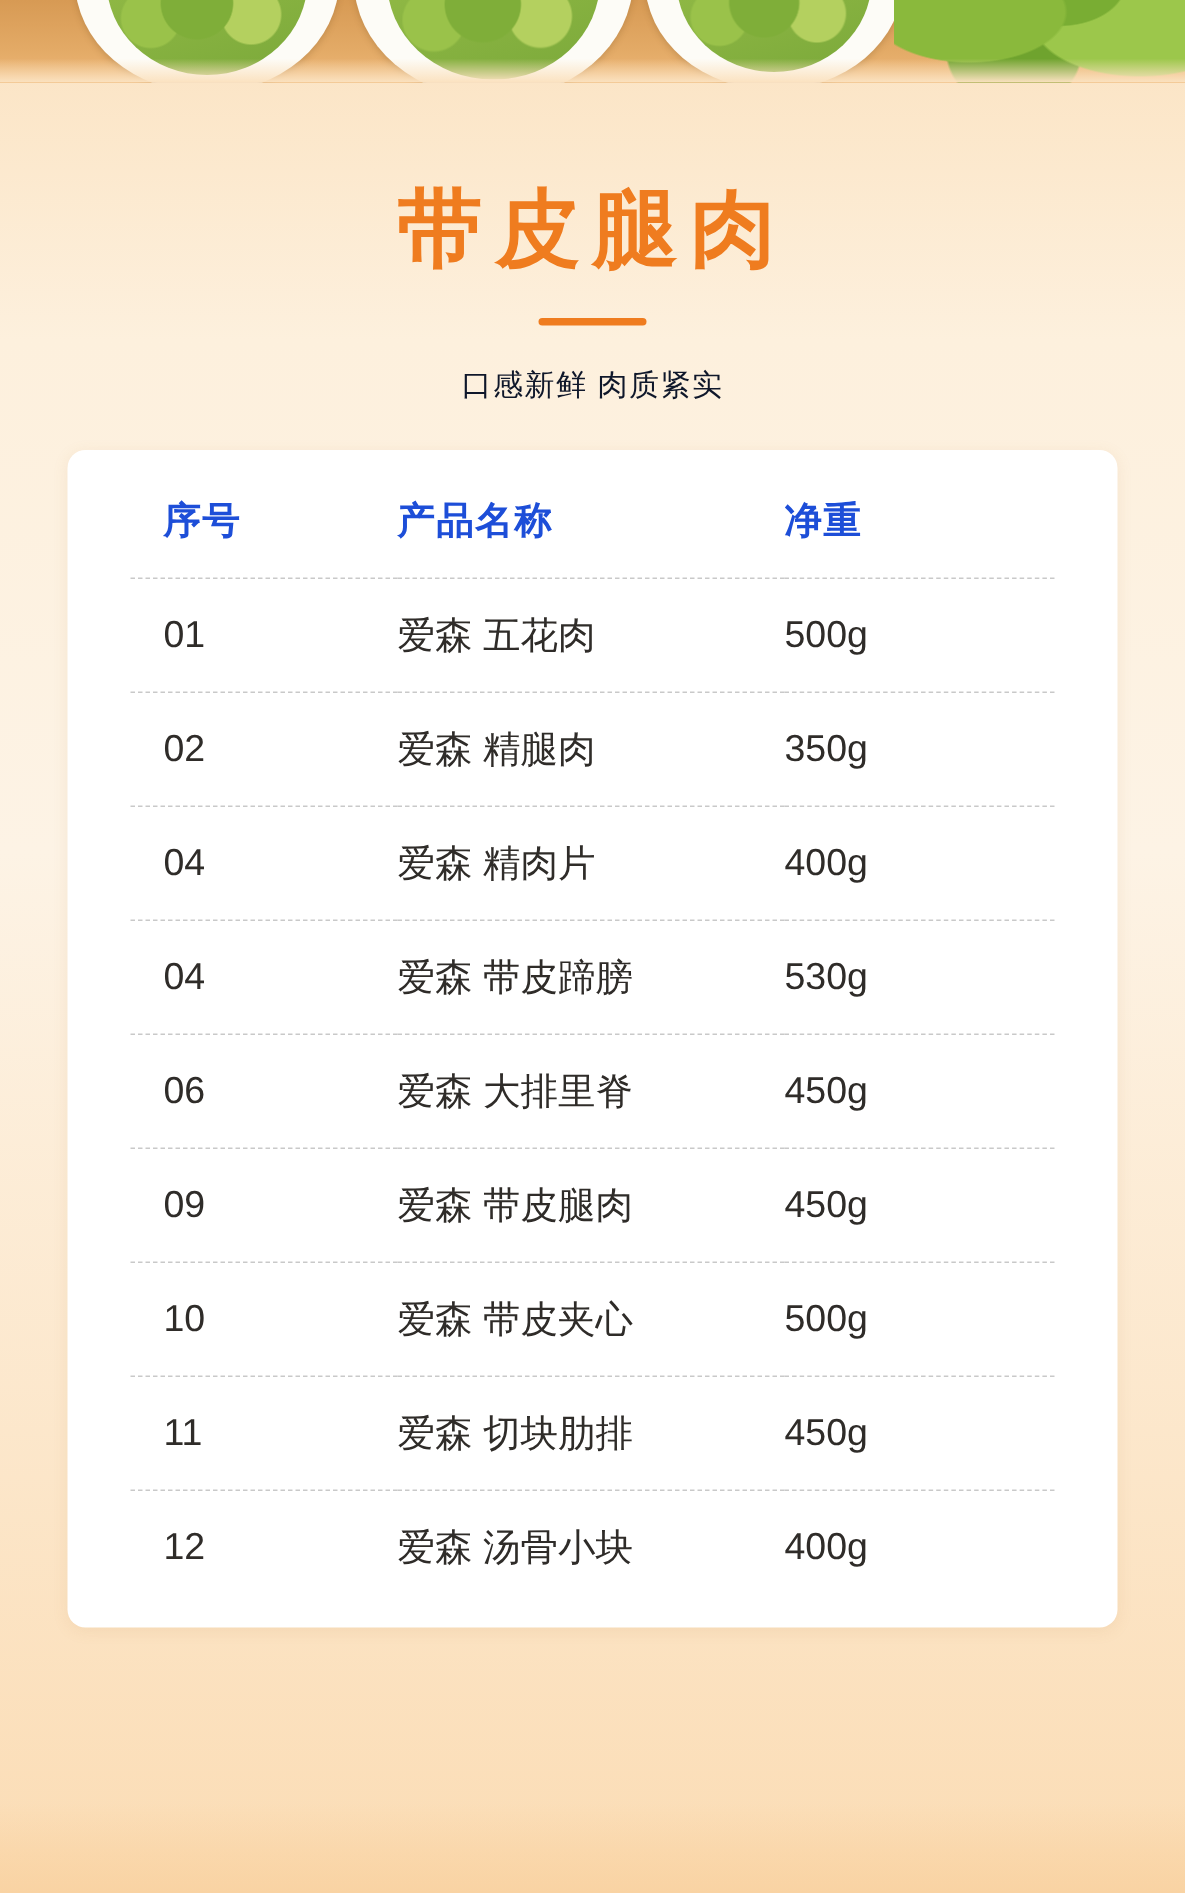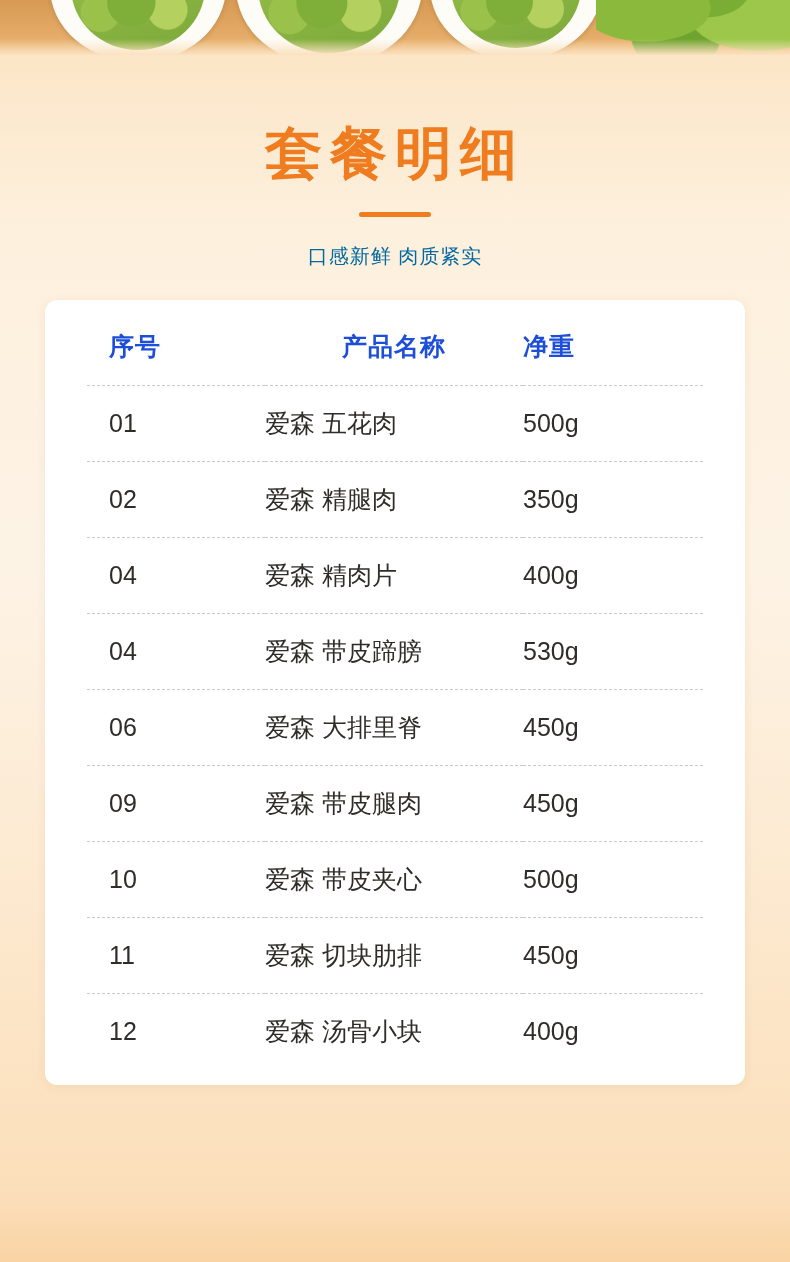--- a/index.html
+++ b/index.html
@@ -89,21 +89,21 @@
   .title-rule {
     width: 72px;
     height: 5px;
     border-radius: 3px;
     background: #ef7c1f;
     margin: 30px auto 0;
   }
   .subtitle {
     margin-top: 26px;
     font-size: 20px;
-    color: #0369a1;
+    color: #0f172a;
     letter-spacing: 1px;
   }
 
   
   .card {
     position: absolute;
     left: 45px;
     top: 300px;
     width: 700px;
     background: #ffffff;
@@ -123,21 +123,21 @@
 
   thead th {
     text-align: left;
     font-size: 25px;
     font-weight: bold;
     color: #1d4ed8;
     padding: 30px 0 22px 0;
     letter-spacing: 1px;
   }
   thead th.idx  { padding-left: 65px; }
-  thead th.name { padding-left: 0; text-align: center; }
+  thead th.name { padding-left: 0; }
   thead th.wt   { padding-left: 0; }
 
   tbody td {
     font-size: 25px;
     color: #2f2c29;
     padding: 21px 0;
     border-top: 1px dashed #c9c9c9;
     background-image: none;
   }
   tbody tr:first-child td { border-top: 1px dashed #c9c9c9; }
@@ -178,21 +178,21 @@
       <div class="greens"></div>
     </div>
   <div class="plate p3">
       <div class="greens"></div>
     </div>
   <div class="leaf-cluster"></div>
   <div class="strip-fade"></div>
 </div>
 
 <div class="heading-block">
-  <h1 class="title">套餐明细</h1>
+  <h1 class="title">带皮腿肉</h1>
   <div class="title-rule"></div>
   <div class="subtitle">口感新鲜 肉质紧实</div>
 </div>
 
 <div class="card">
   <div class="table-wrap">
     <table>
       <colgroup>
         <col class="c-idx">
         <col class="c-name">

